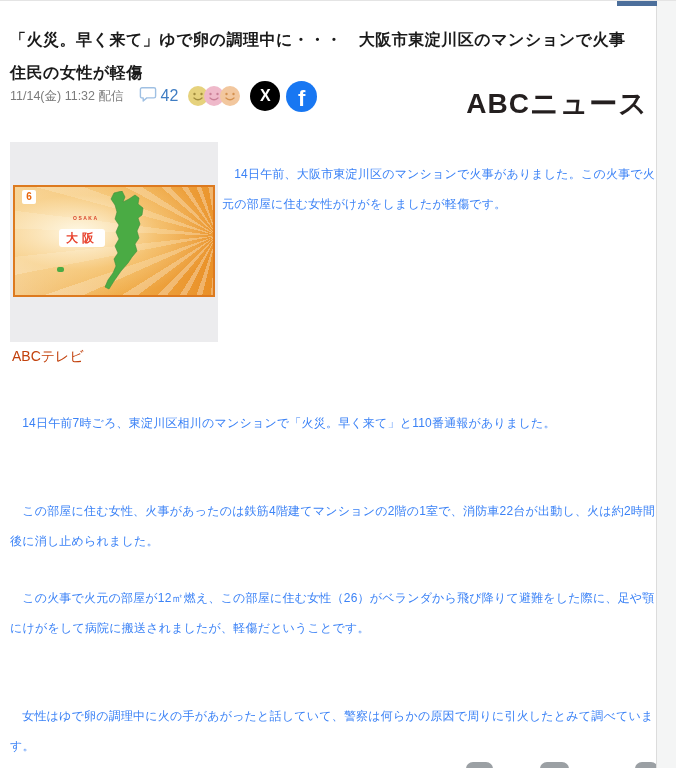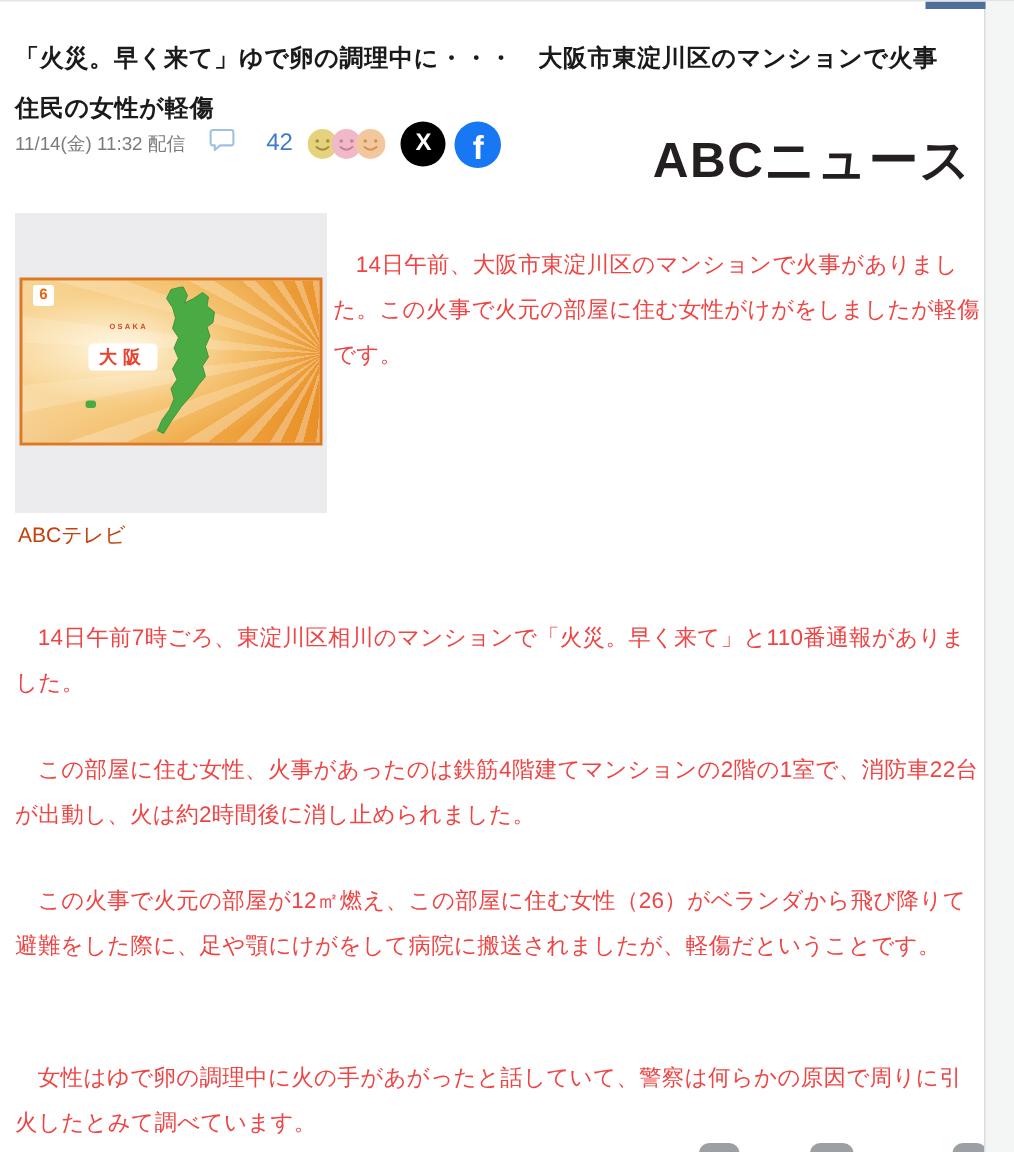--- a/index.html
+++ b/index.html
@@ -9,30 +9,30 @@
     overflow:hidden;border-top:1px solid #e4e4e4;box-sizing:border-box;
   }
   .blue-bar{position:absolute;left:617px;top:0;width:40px;height:5px;background:#4c6f9b;z-index:6;}
   .right-gutter{position:absolute;left:656px;top:0;width:20px;height:768px;background:#f4f5f5;border-left:1px solid #dcdcdc;box-sizing:border-box;z-index:5;}
   .page-title{
     position:absolute;left:10px;top:11px;width:634px;
     font-size:16px;font-weight:700;line-height:33px;color:#1a1a1a;letter-spacing:.5px;
   }
   .meta-row{position:absolute;left:10px;top:77px;height:36px;display:flex;align-items:center;}
   .date-text{font-size:12.5px;color:#7b7b7b;margin-right:16px;white-space:nowrap;}
-  .comment-chip{display:flex;align-items:center;gap:20px;margin-right:10px;cursor:pointer;}
+  .comment-chip{display:flex;align-items:center;gap:3px;margin-right:10px;cursor:pointer;}
   .comment-count{font-size:16px;color:#3f7dc3;}
   .emoji-cluster{display:flex;align-items:center;margin-right:10px;cursor:pointer;}
   .emoji-cluster svg{margin-left:-4px;display:block;}
   .emoji-cluster svg:first-child{margin-left:0;}
   .icon-circle{border-radius:50%;display:flex;align-items:center;justify-content:center;cursor:pointer;}
   .icon-x{width:30px;height:30px;background:#000;color:#fff;font-weight:800;font-size:16px;margin-right:6px;}
   .icon-fb{width:31px;height:31px;background:#1877f2;color:#fff;font-weight:700;font-size:22px;padding-top:6px;box-sizing:border-box;}
   .brand-logo{
-    position:absolute;right:28px;top:84px;font-size:33px;font-weight:700;
+    position:absolute;right:28px;top:84px;font-size:28px;font-weight:700;
     color:#241f1f;letter-spacing:1px;white-space:nowrap;cursor:pointer;
   }
   .figure-box{position:absolute;left:10px;top:141px;width:208px;height:200px;background:#ececee;}
   .photo{
     position:absolute;left:3px;top:43px;width:202px;height:112px;box-sizing:border-box;
     border:2px solid #dd7a1f;overflow:hidden;cursor:pointer;
     background:
       radial-gradient(ellipse at 32% 42%, rgba(255,250,232,.95) 0%, rgba(250,216,150,.55) 42%, rgba(240,160,55,0) 75%),
       repeating-conic-gradient(from 155deg at 102% 45%, rgba(255,255,255,.30) 0deg 5deg, rgba(255,255,255,0) 5deg 13deg),
       linear-gradient(100deg,#f6d49c 0%,#f0ae4c 55%,#e98f26 100%);
@@ -42,21 +42,21 @@
     color:#e8650d;font-weight:800;font-size:10px;text-align:center;line-height:14px;
   }
   .osaka-label{
     position:absolute;left:44px;top:8px;background:#fff;border-radius:3px;padding:2px 7px;
     color:#e8432e;font-weight:700;font-size:12px;letter-spacing:4px;line-height:14px;margin-top:34px;
   }
   .osaka-sub{position:absolute;left:58px;top:28px;color:#d9442b;font-size:5px;letter-spacing:1.5px;font-weight:700;}
   .map-svg{position:absolute;left:86px;top:4px;}
   .island{position:absolute;left:42px;top:80px;width:7px;height:5px;background:#4aab44;border-radius:2px;}
   .figure-caption{position:absolute;left:12px;top:347px;font-size:14px;color:#c2410c;cursor:pointer;}
-  .para{font-size:15px;line-height:30px;color:#ef4444;position:absolute;letter-spacing:.2px;}
+  .para{font-size:12px;line-height:30px;color:#3b82f6;position:absolute;letter-spacing:.2px;}
   .para-lead{left:222px;top:146px;width:436px;}
   .para-2{left:10px;top:395px;width:646px;}
   .para-3{left:10px;top:483px;width:646px;}
   .para-4{left:10px;top:570px;width:646px;}
   .para-5{left:10px;top:688px;width:646px;}
   .pill{position:absolute;top:761px;height:14px;background:#9ba0a4;border-radius:8px;cursor:pointer;z-index:2;}
   .pill-1{left:466px;width:27px;}
   .pill-2{left:540px;width:29px;}
   .pill-3{left:635px;width:23px;}
 </style>

